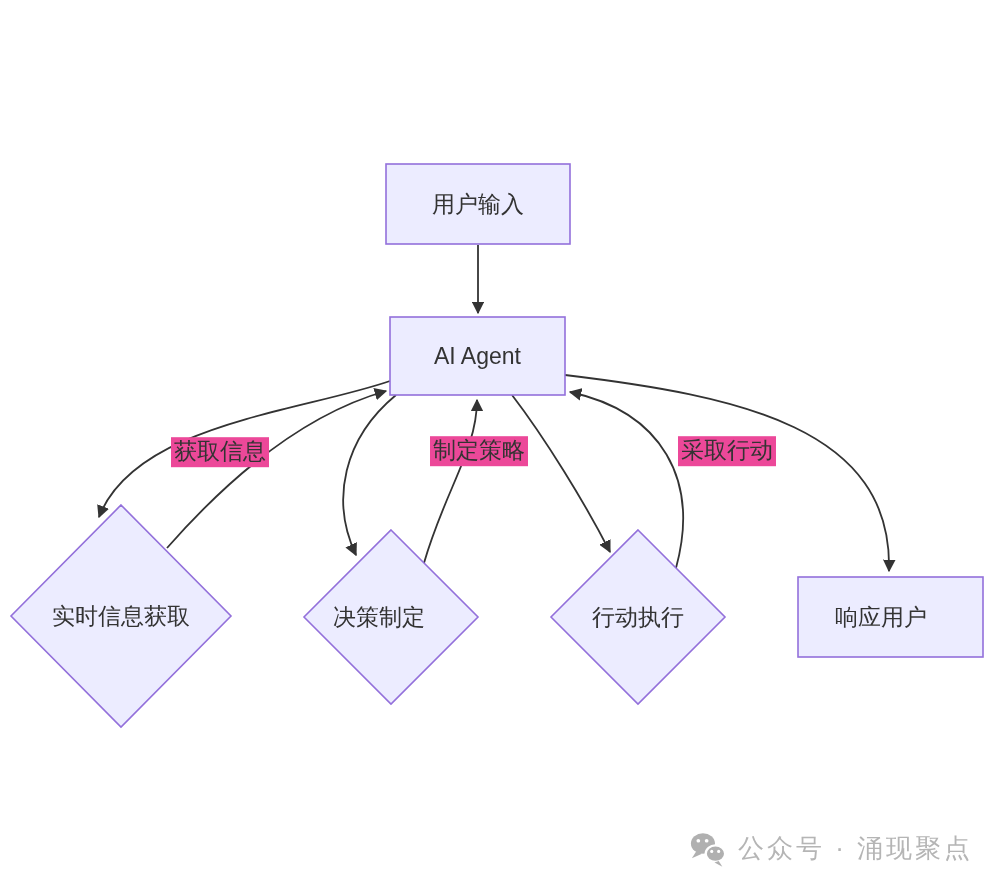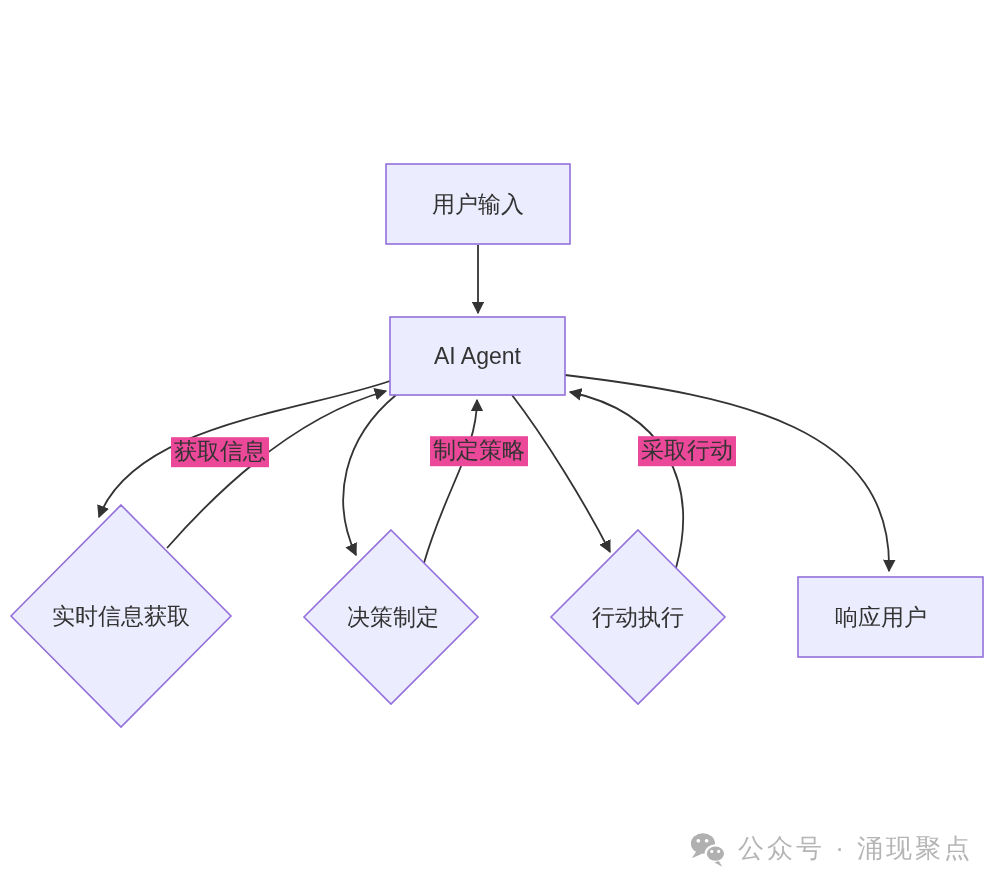--- a/index.html
+++ b/index.html
@@ -90,35 +90,35 @@
   </div>
 
   <div class="node-label" style="left:390px; top:317px; width:175px; height:78px;">
     <span>AI Agent</span>
   </div>
 
   <div class="node-label" style="left:11px; top:505px; width:220px; height:222px;">
     <span>实时信息获取</span>
   </div>
 
-  <div class="node-label" style="left:306px; top:530px; width:174px; height:174px;">
+  <div class="node-label" style="left:292px; top:530px; width:174px; height:174px;">
     <span>决策制定</span>
   </div>
 
   <div class="node-label" style="left:551px; top:530px; width:174px; height:174px;">
     <span>行动执行</span>
   </div>
 
   <div class="node-label" style="left:798px; top:577px; width:166px; height:80px;">
     <span>响应用户</span>
   </div>
 
   <div class="edge-label" style="left:220px; top:452px;">获取信息</div>
   <div class="edge-label" style="left:479px; top:451px;">制定策略</div>
-  <div class="edge-label" style="left:687px; top:451px;">采取行动</div>
+  <div class="edge-label" style="left:727px; top:451px;">采取行动</div>
 
   <div class="watermark">
     <svg width="37" height="38" viewBox="0 0 40 40">
       <g fill="#b0b0b0">
         <ellipse cx="14" cy="13" rx="13" ry="11"></ellipse>
         <path d="M7,21 L2,29 L13,24 z"></path>
       </g>
       <circle cx="9" cy="10" r="2" fill="#ffffff"></circle>
       <circle cx="18" cy="10" r="2" fill="#ffffff"></circle>
       <g>

